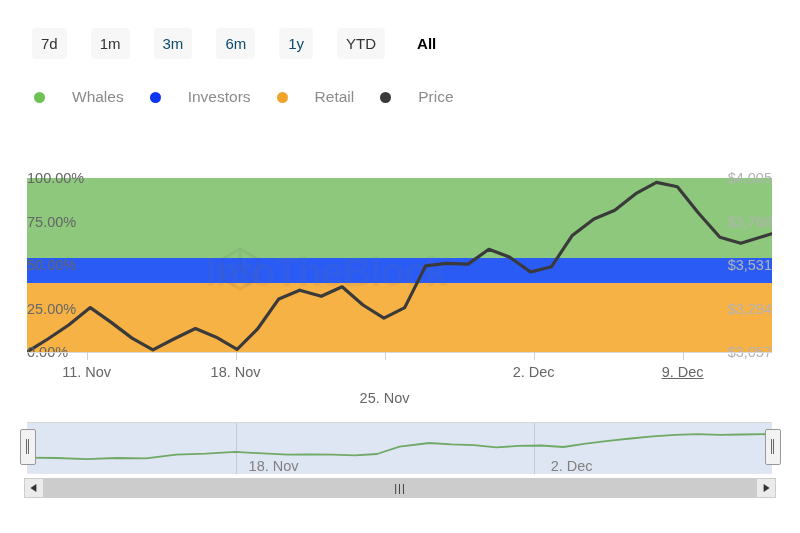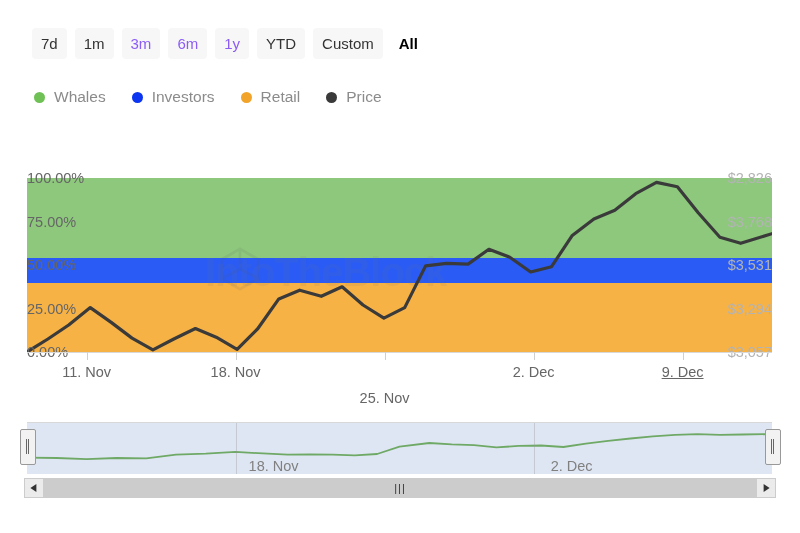--- a/index.html
+++ b/index.html
@@ -8,47 +8,47 @@
     background:#ffffff;
     font-family:"Liberation Sans", sans-serif;
     -webkit-font-smoothing:antialiased;
     overflow:hidden;
     position:relative;
   }
 
   
   #range-bar{
     position:absolute; left:32px; top:28px;
-    display:flex; align-items:center; gap:8px;
+    display:flex; align-items:center; gap:24px;
   }
   .range-btn{
     font-size:15px; line-height:1;
     padding:8px 9px;
     border-radius:4px;
     background:#f7f7f7;
     color:#333333;
     border:none;
     cursor:pointer;
     font-family:"Liberation Sans", sans-serif;
     white-space:nowrap;
   }
-  .range-btn.disabled{ color:#8b5cf6; cursor:default; }
+  .range-btn.disabled{ color:#0c4a6e; cursor:default; }
   .range-btn.selected{
     background:transparent;
     color:#000000;
     font-weight:bold;
     padding-left:8px;
   }
 
   
   #legend{
     position:absolute; left:34px; top:88px;
     display:flex; align-items:center; gap:26px;
   }
-  .legend-item{ display:flex; align-items:center; gap:9px; cursor:pointer; }
+  .legend-item{ display:flex; align-items:center; gap:27px; cursor:pointer; }
   .legend-dot{ width:11px;height:11px;border-radius:50%; display:block; }
   .legend-label{ font-size:15.5px; color:#8b8b8b; }
 
   
   #chart{
     position:absolute;
     left:0; top:150px; width:800px; height:250px;
   }
   #plot{
     position:absolute; left:27px; top:28px;
@@ -147,21 +147,20 @@
 </head>
 <body>
 
 <div id="range-bar">
   <button class="range-btn">7d</button>
   <button class="range-btn">1m</button>
   <button class="range-btn disabled">3m</button>
   <button class="range-btn disabled">6m</button>
   <button class="range-btn disabled">1y</button>
   <button class="range-btn">YTD</button>
-  <button class="range-btn">Custom</button>
   <button class="range-btn selected">All</button>
 </div>
 
 <div id="legend">
   <div class="legend-item">
     <span class="legend-dot" style="background: rgb(111, 193, 86);"></span>
     <span class="legend-label">Whales</span>
   </div>
   <div class="legend-item">
     <span class="legend-dot" style="background: rgb(11, 53, 240);"></span>
@@ -200,21 +199,21 @@
       <div class="y-left-item" style="top: 130.5px;">25.00%</div>
       <div class="y-left-item" style="top: 87px;">50.00%</div>
       <div class="y-left-item" style="top: 43.5px;">75.00%</div>
       <div class="y-left-item" style="top: 0px;">100.00%</div>
     </div>
   <div class="y-right-wrap" id="y-right-wrap">
       <div class="y-right-item" style="top: 174px; right: 0px; transform: translate(0px, -50%); position: absolute; left: auto;">$3,057</div>
       <div class="y-right-item" style="top: 130.5px; right: 0px; transform: translate(0px, -50%); position: absolute; left: auto;">$3,294</div>
       <div class="y-right-item" style="top: 87px; right: 0px; transform: translate(0px, -50%); position: absolute; left: auto;">$3,531</div>
       <div class="y-right-item" style="top: 43.5px; right: 0px; transform: translate(0px, -50%); position: absolute; left: auto;">$3,768</div>
-      <div class="y-right-item" style="top: 0px; right: 0px; transform: translate(0px, -50%); position: absolute; left: auto;">$2,826</div>
+      <div class="y-right-item" style="top: 0px; right: 0px; transform: translate(0px, -50%); position: absolute; left: auto;">$4,005</div>
     </div>
 
   <div id="x-axis-line"></div>
   <div id="x-axis">
       <div class="x-tick" style="left: 86.6px;"></div>
       <div class="x-label" style="left: 86.6px;">11. Nov</div>
       <div class="x-tick" style="left: 235.6px;"></div>
       <div class="x-label" style="left: 235.6px;">18. Nov</div>
       <div class="x-tick" style="left: 384.6px;"></div>
       <div class="x-label" style="left: 384.6px; margin-top: 26px;">25. Nov</div>

